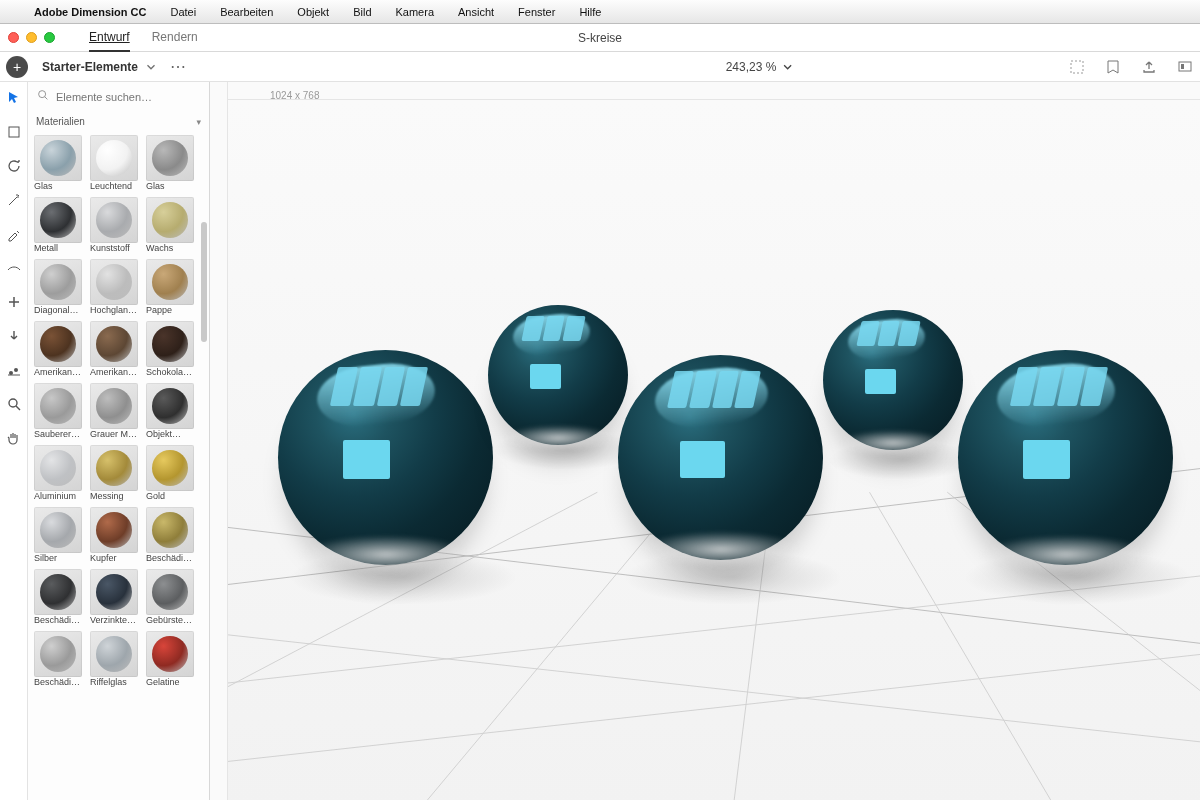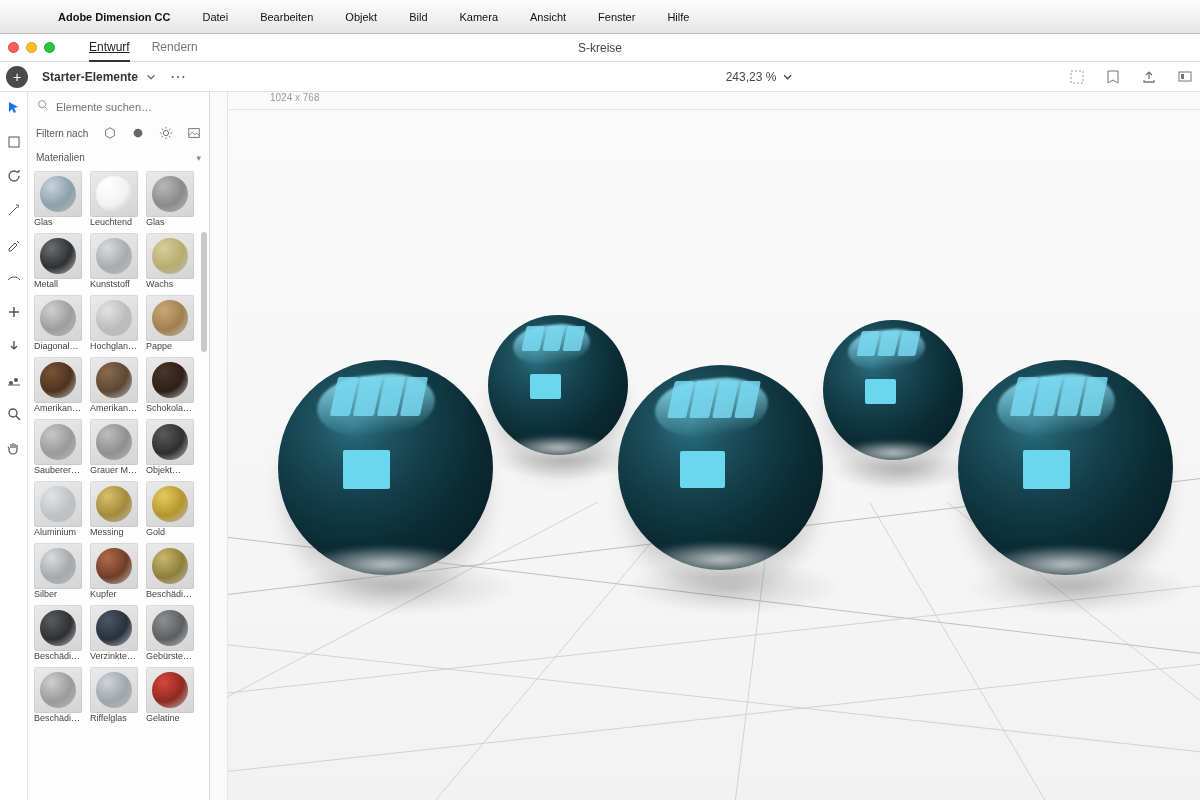--- a/index.html
+++ b/index.html
@@ -1,19 +1,19 @@
 <!DOCTYPE html>
 <html><head>
 <meta charset="utf-8">
 <style>
 * { margin: 0; padding: 0; box-sizing: border-box; font-family: -apple-system, "Helvetica Neue", Arial, sans-serif; }
 html, body { width: 1200px; height: 800px; overflow: hidden; background: #f5f5f5; }
 
 
-.mac-menubar { height: 34px; background: linear-gradient(#fdfdfd,#e6e6e6); border-bottom: 1px solid #bdbdbd; display: flex; align-items: center; font-size: 11px; color: #111; gap: 32px; padding: 0 26px; }
+.mac-menubar { height: 24px; background: linear-gradient(#fdfdfd,#e6e6e6); border-bottom: 1px solid #bdbdbd; display: flex; align-items: center; font-size: 11px; color: #111; gap: 24px; padding: 0 10px; }
 .mac-menubar .apple { font-size: 12px; }
 .mac-menubar .appname { font-weight: 700; }
 .mac-menubar span { cursor: default; }
 
 
 .titlebar { height: 28px; background: #fff; border-bottom: 1px solid #d9d9d9; display: flex; align-items: center; position: relative; }
 .traffic { display: flex; gap: 7px; margin-left: 8px; }
 .traffic .dot { width: 11px; height: 11px; border-radius: 50%; }
 .traffic .r { background:#ff5f57; border:1px solid #e1423a;}
 .traffic .y { background:#ffbd2e; border:1px solid #e09e1a;}
@@ -53,21 +53,21 @@
 .section-hdr { font-size:10px; color:#555; padding:4px 8px; display:flex; align-items:center; cursor:pointer;}
 .section-hdr .chev { margin-left:auto; font-size:9px; color:#888;}
 .mat-grid { display:grid; grid-template-columns: repeat(3, 48px); gap:6px 8px; padding:4px 6px 12px; align-content:start;}
 .mat-item { width:48px; font-size:9px; color:#444; text-align:left; cursor:pointer;}
 .mat-item .thumb { width:48px; height:46px; border-radius:2px; background:#d0d0d0; position:relative; overflow:hidden; box-shadow: inset 0 0 0 1px rgba(0,0,0,0.06);}
 .mat-item .sphere { position:absolute; left:6px; top:5px; width:36px; height:36px; border-radius:50%; }
 .mat-item .lbl { display:block; margin-top:0; white-space:nowrap; overflow:hidden; text-overflow:ellipsis; }
 
 
 .canvas-wrap { flex:1; background:#fff; position:relative; }
-.canvas-info { position:absolute; left:60px; top:0; font-size:10px; color:#9a9a9a; z-index:5;}
+.canvas-info { position:absolute; left:60px; top:8px; font-size:10px; color:#9a9a9a; z-index:5;}
 .ruler-h { position:absolute; left:0; top:0; right:0; height:18px; background:#fafafa; border-bottom:1px solid #e5e5e5; }
 .ruler-v { position:absolute; left:0; top:0; bottom:0; width:18px; background:#fafafa; border-right:1px solid #e5e5e5; }
 .viewport { position:absolute; left:18px; top:18px; right:0; bottom:0; background:linear-gradient(#fafafa,#f2f2f2); overflow:hidden; }
 
 
 .floor { position:absolute; inset:0; }
 .floor svg { width:100%; height:100%; }
 
 
 .ball { position:absolute; border-radius:50%; background: radial-gradient(circle at 35% 30%, #2a6f80 0%, #1e5360 18%, #123c48 40%, #0b2a33 62%, #06181e 100%); box-shadow: 0 25px 25px -8px rgba(0,0,0,0.18);}
@@ -218,45 +218,20 @@
       </div>
   </div>
 
   <div class="sidepanel" style="position:relative">
     <div class="searchrow">
       <span class="mag"><svg class="ico14" viewBox="0 0 16 16">
             <circle cx="7" cy="7" r="4" fill="none" stroke="currentColor"></circle>
             <path d="M10 10l3 3" stroke="currentColor"></path>
           </svg></span>
       <input placeholder="Elemente suchen…" style="">
-    </div>
-    <div class="filterrow">
-      <span class="lbl">Filtern nach</span>
-      <span class="ficon">
-          <svg class="ico14" viewBox="0 0 16 16">
-            <path d="M8 2l5 3v6l-5 3-5-3V5z" fill="none" stroke="currentColor"></path>
-          </svg>
-        </span>
-      <span class="ficon">
-          <svg class="ico14" viewBox="0 0 16 16">
-            <circle cx="8" cy="8" r="5" fill="currentColor"></circle>
-          </svg>
-        </span>
-      <span class="ficon">
-          <svg class="ico14" viewBox="0 0 16 16">
-            <circle cx="8" cy="8" r="3" fill="none" stroke="currentColor"></circle>
-            <path d="M8 1v2M8 13v2M1 8h2M13 8h2M3 3l1.5 1.5M11.5 11.5L13 13M13 3l-1.5 1.5M4.5 11.5L3 13" stroke="currentColor"></path>
-          </svg>
-        </span>
-      <span class="ficon">
-          <svg class="ico14" viewBox="0 0 16 16">
-            <rect x="2" y="3" width="12" height="10" fill="none" stroke="currentColor"></rect>
-            <path d="M2 11l4-4 3 3 2-2 3 3" fill="none" stroke="currentColor"></path>
-          </svg>
-        </span>
     </div>
     <div class="section-hdr">
       <span>Materialien</span>
       <span class="chev">▾</span>
     </div>
     <div class="mat-grid" id="mat-grid">
         <div class="mat-item">
           <div class="thumb" style="background: linear-gradient(160deg, rgb(234, 234, 234), rgb(212, 212, 212));">
             <div class="sphere" style="background: radial-gradient(circle at 32% 28%, rgb(201, 212, 218) 0%, rgb(138, 160, 171) 55%, rgba(0, 0, 0, 0.133) 100%);"></div>
           </div>

